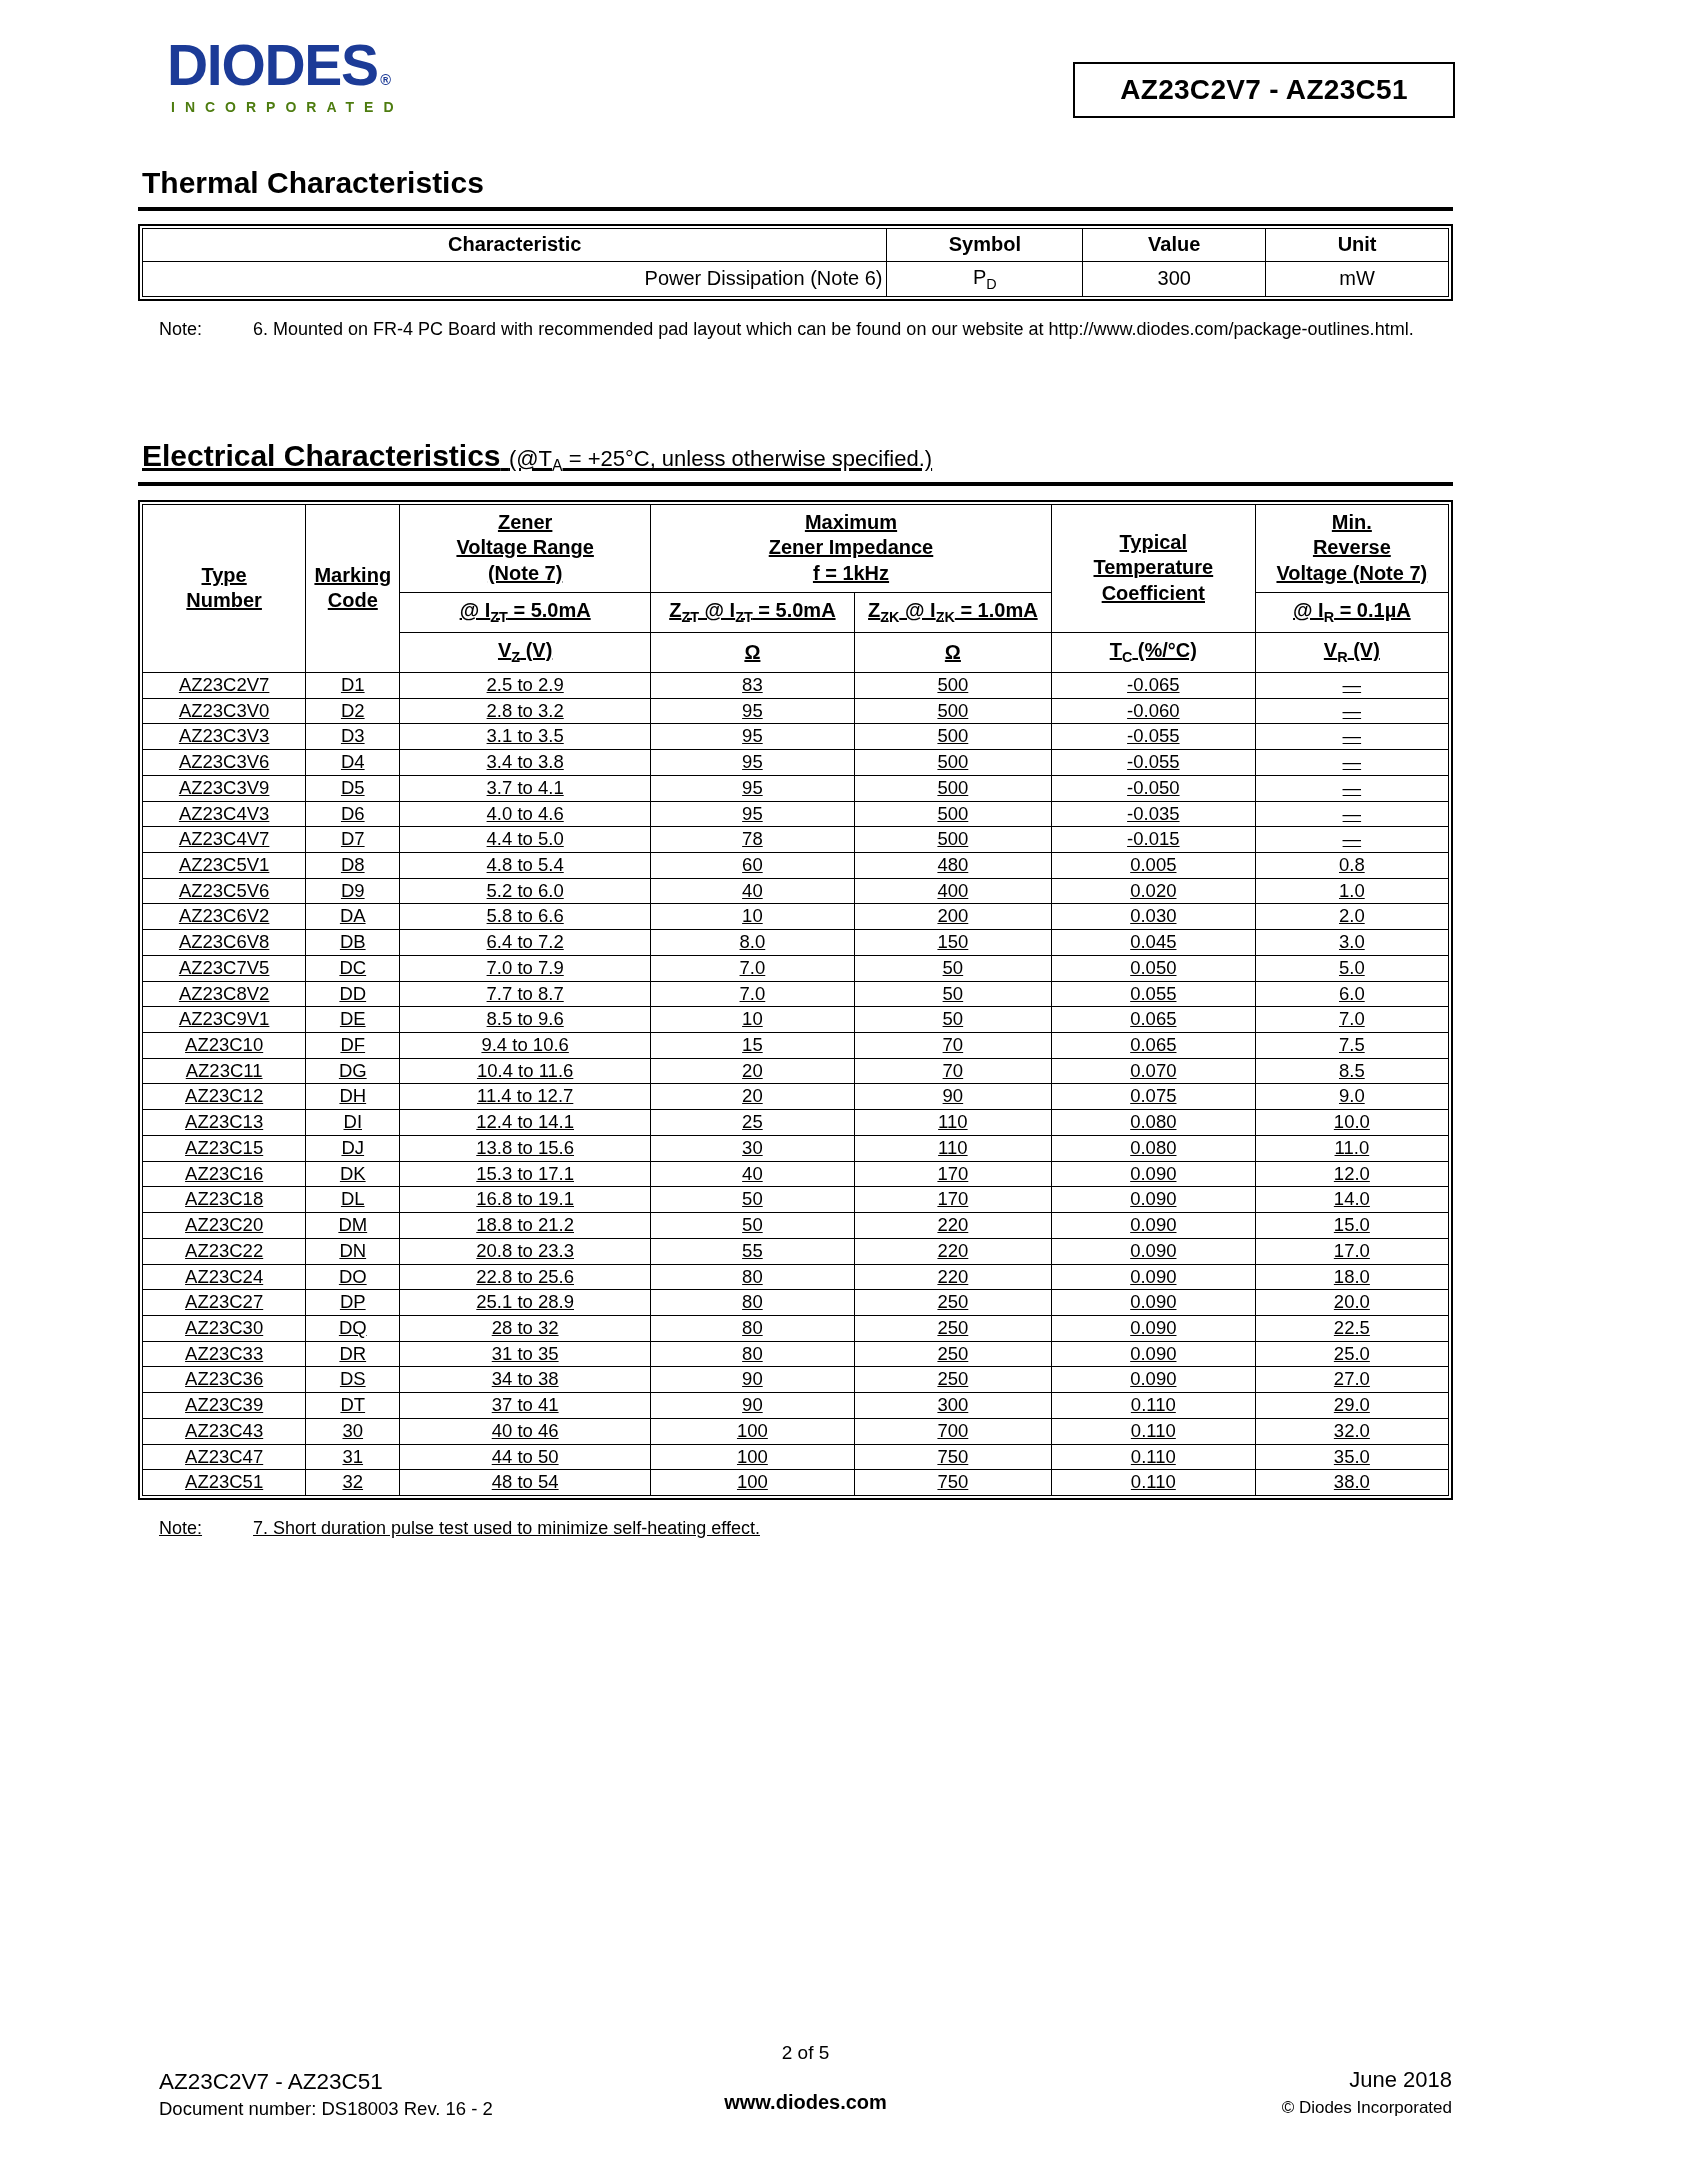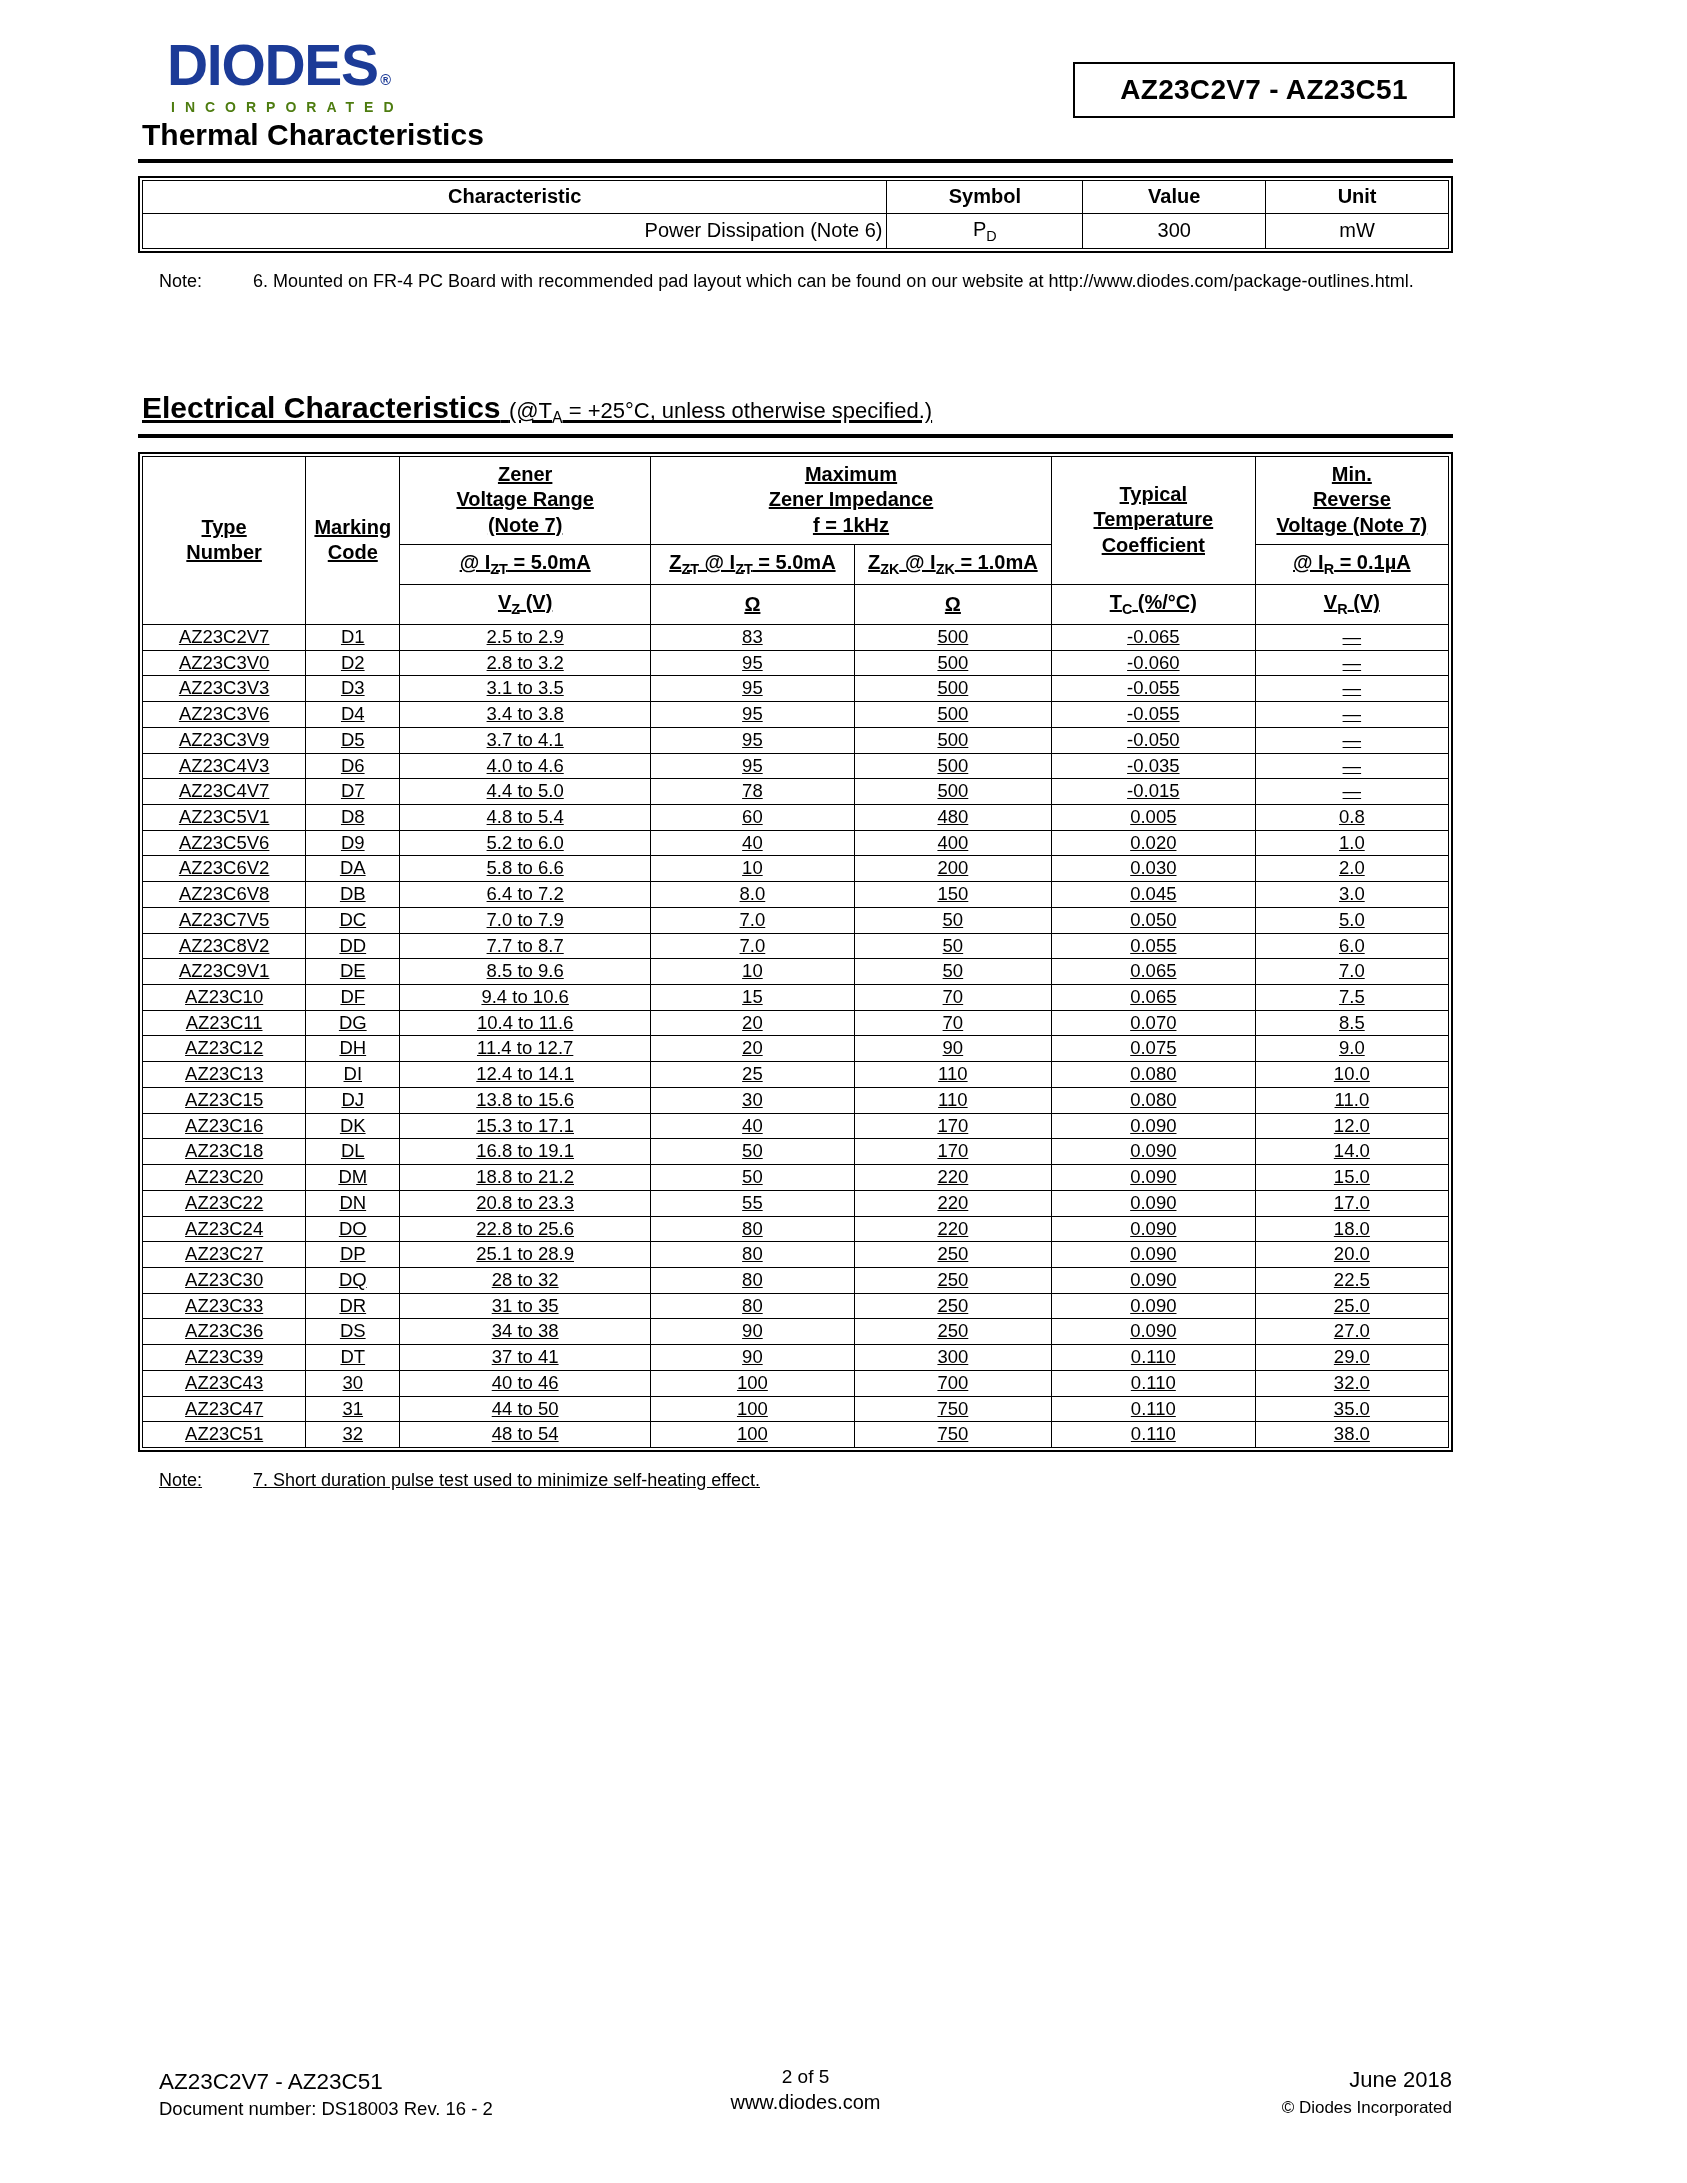--- a/index.html
+++ b/index.html
@@ -9,21 +9,21 @@
 
   
   .top { display:flex; justify-content:space-between; align-items:flex-start; padding:37px 136px 0 167px; }
   .logo-text { font-size:57px; font-weight:bold; color:#1c3b97; letter-spacing:-1.3px; line-height:1; position:relative; }
   .logo-text .reg { font-size:14.6px; font-weight:bold; vertical-align:baseline; margin-left:2.6px; }
   .logo-sub { margin-top:5.3px; font-size:14px; font-weight:bold; color:#4d7c0f; letter-spacing:10px; padding-left:4px; }
   .part-box { margin-top:25px; border:2.6px solid #000; width:382px; height:56px; display:flex; align-items:center; justify-content:center; font-size:28px; font-weight:bold; letter-spacing:0.3px; }
 
   
   .section { padding:0 138px; }
-  .thermal-section { }
+  .thermal-section { margin-top:48px; }
   .electrical-section { margin-top:98px;text-decoration:underline; }
   .sec-title { font-size:30px; font-weight:bold; padding:0 0 6.6px 4px; border-bottom:4px solid #000; margin-bottom:13.2px; }
   .sec-sub { font-size:22px; font-weight:normal; letter-spacing:0; }
   .sec-sub sub { font-size:0.72em; }
 
   
   .table-wrap { border:2px solid #000; padding:2px; background:#fff; }
   table { border-collapse:collapse; width:100%; table-layout:fixed; }
   th, td { border:1.3px solid #000; }
   th { font-weight:bold; vertical-align:middle; text-align:center; white-space:pre-line; }
@@ -43,21 +43,21 @@
 
   
   .note { display:flex; margin-top:17px; padding-left:21px; font-size:18px; line-height:1.3; }
   .note-label { width:94px; flex-shrink:0; }
 
   
   .foot { position:absolute; left:159px; right:139px; bottom:61px; }
   .foot-left { position:absolute; left:0; bottom:0; font-size:18.5px; line-height:1.35; }
   .foot-left .fl1 { font-size:22.5px; }
   .foot-center { position:absolute; left:50%; transform:translateX(-50%); bottom:6.6px; text-align:center; font-size:19px; line-height:1.3; }
-  .foot-url { font-weight:normal; font-size:20px; }
+  .foot-url { font-weight:bold; font-size:20px;margin-top:24px; }
   .foot-right { position:absolute; right:0; bottom:2.6px; text-align:right; font-size:17px; line-height:1.4; }
   .foot-right .fr1 { font-size:22px; }
 </style>
 </head>
 <body>
 
 <div class="page">
 
   <header class="top">
     <div class="logo">

